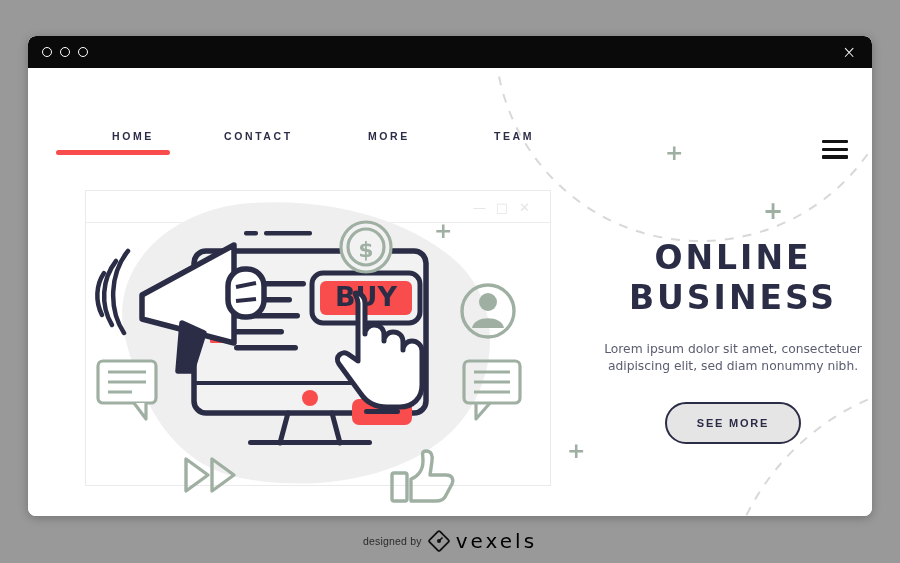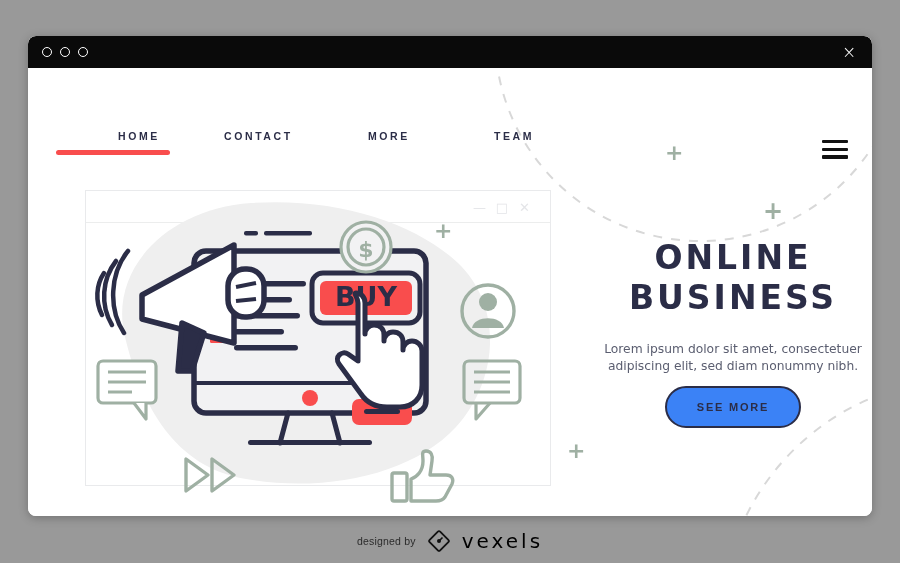--- a/index.html
+++ b/index.html
@@ -51,21 +51,21 @@
   #plus-b{left:735px;top:131px;font-size:24px;}
   #plus-c{left:539px;top:372px;font-size:22px;}
   #plus-d{left:406px;top:152px;font-size:22px;}
   
   #navbar{position:absolute;left:0;top:0;width:100%;height:60px;}
   .nav-link{
     position:absolute;top:62px;
     font-size:10.5px;font-weight:700;letter-spacing:2.6px;
     color:#2b2d47;cursor:pointer;white-space:nowrap;
   }
-  #nav-home{left:90px;}
+  #nav-home{left:84px;}
   #nav-contact{left:196px;}
   #nav-about{left:340px;}
   #nav-team{left:466px;}
   #nav-underline{
     position:absolute;left:28px;top:82px;width:114px;height:5px;
     background:#f94d4d;border-radius:3px;
   }
   #hamburger{position:absolute;left:794px;top:72px;width:26px;cursor:pointer;}
   #hamburger span{display:block;height:3.4px;background:#121212;margin-bottom:4.2px;border-radius:1px;}
   #hamburger span:last-child{margin-bottom:0;}
@@ -88,29 +88,29 @@
   #hero{position:absolute;left:560px;top:170px;width:290px;text-align:center;}
   #hero-title{
     font-size:33px;font-weight:700;letter-spacing:3px;line-height:1.22;
     color:#2b2d47;margin:0;font-family:"DejaVu Sans", sans-serif;
   }
   #hero-sub{
     margin:22px 0 0 0;font-size:12.3px;line-height:1.45;color:#5b5e70;
     font-family:"DejaVu Sans", sans-serif;
   }
   #see-more-button{
-    display:inline-block;margin-top:10px;
+    display:inline-block;margin-top:26px;
     padding:13px 30px;border:2.6px solid #2b2d47;border-radius:30px;
-    background:#3b82f6;color:#2b2d47;
+    background:#e5e5e5;color:#2b2d47;
     font-size:11px;font-weight:700;letter-spacing:1.8px;cursor:pointer;
   }
   
   #footer-credit{
     position:absolute;left:0;top:524px;width:900px;height:34px;
-    display:flex;align-items:center;justify-content:center;gap:12px;
+    display:flex;align-items:center;justify-content:center;gap:6px;
   }
   #credit-text{font-size:10.5px;color:#2b2b2b;letter-spacing:.2px;}
   #credit-brand{font-size:20px;letter-spacing:3px;color:#000000;font-weight:400;
                 font-family:"DejaVu Sans", sans-serif;}
 </style>
 </head>
 <body>
 
 <div id="browser-window">
 

